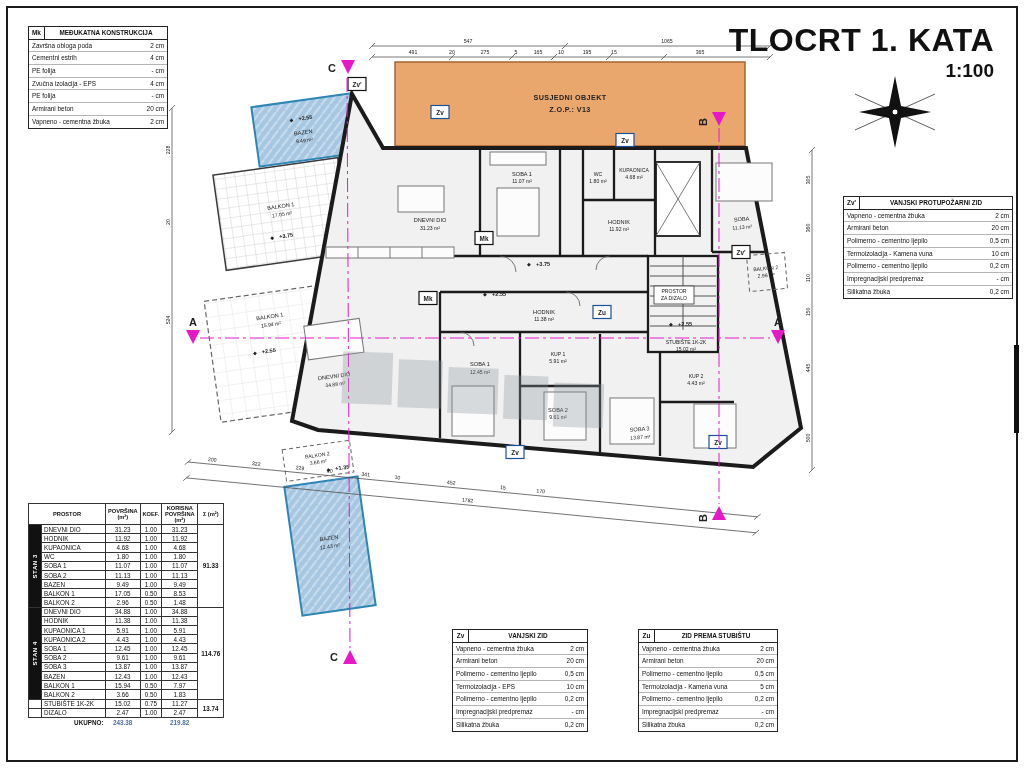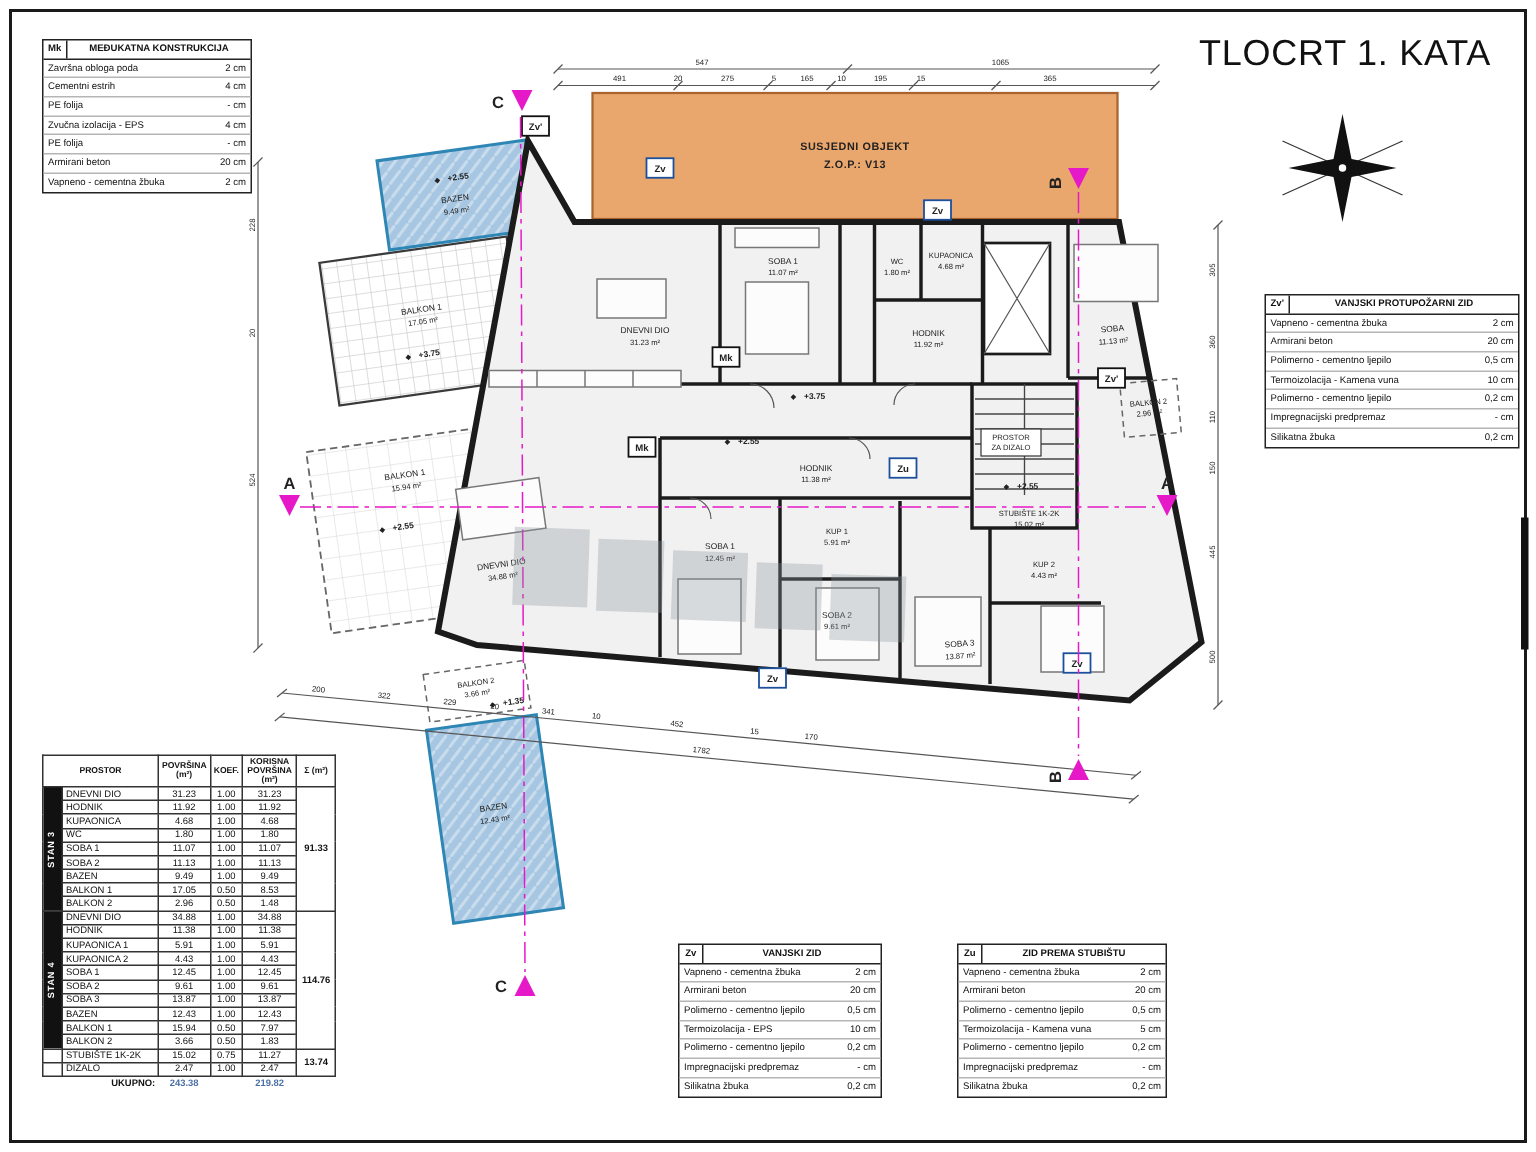--- a/index.html
+++ b/index.html
@@ -4,21 +4,21 @@
 <style>
   *{margin:0;padding:0;box-sizing:border-box}
   html,body{width:1024px;height:768px}
   body{position:relative;background:#fff;font-family:"Liberation Sans",sans-serif;color:#111;overflow:hidden}
   .frame{position:absolute;inset:6px;border:2px solid #1a1a1a;pointer-events:none}
   .heavy-tick{position:absolute;right:5px;top:345px;width:5px;height:88px;background:#111}
   #plan-svg{position:absolute;left:0;top:0;width:1024px;height:768px}
   #plan-svg text{font-family:"Liberation Sans",sans-serif;fill:#222}
   .ovl{position:absolute;background:#fff}
   .title-block{position:absolute;right:30px;top:22px;text-align:right;background:transparent}
-  .title-main{font-size:24px;font-weight:normal;letter-spacing:.5px}
+  .title-main{font-size:32px;font-weight:bold;letter-spacing:.5px}
   .title-scale{font-size:19px;font-weight:bold;margin-top:1px}
   .legend{border:1px solid #222;font-size:6.4px;line-height:1.2;background:#fff}
   .legend-head{display:flex;border-bottom:1px solid #222;font-weight:bold}
   .legend-code{padding:2px 3px;border-right:1px solid #222;min-width:16px;text-align:center}
   .legend-title{padding:2px 3px;flex:1;text-align:center}
   .legend-row{display:flex;justify-content:space-between;padding:2px 3px;border-bottom:.5px solid #b5b5b5}
   .legend-row:last-child{border-bottom:none}
   .lv{min-width:22px;text-align:right}
   table.areas{border-collapse:collapse;font-size:6.3px;background:#fff}
   .areas th,.areas td{border:.8px solid #333;padding:.6px 2px;height:8.6px}
@@ -394,20 +394,21 @@
     <rect x="342" y="356" width="50" height="52"></rect>
     <rect x="398" y="362" width="44" height="48"></rect>
     <rect x="448" y="368" width="50" height="46"></rect>
     <rect x="504" y="374" width="44" height="44"></rect>
     <rect x="554" y="380" width="50" height="44"></rect>
   </g>
 </svg>
 
 <div class="title-block">
   <div class="title-main">TLOCRT 1. KATA</div>
+  <div class="title-scale">1:100</div>
 </div>
 
 <div class="legend ovl" style="left:28px;top:26px;width:140px">
   <div class="legend-head">
     <span class="legend-code">Mk</span>
     <span class="legend-title">MEĐUKATNA KONSTRUKCIJA</span>
   </div>
   <div class="legend-row">
       <span>Završna obloga poda</span>
       <span class="lv">2 cm</span>

